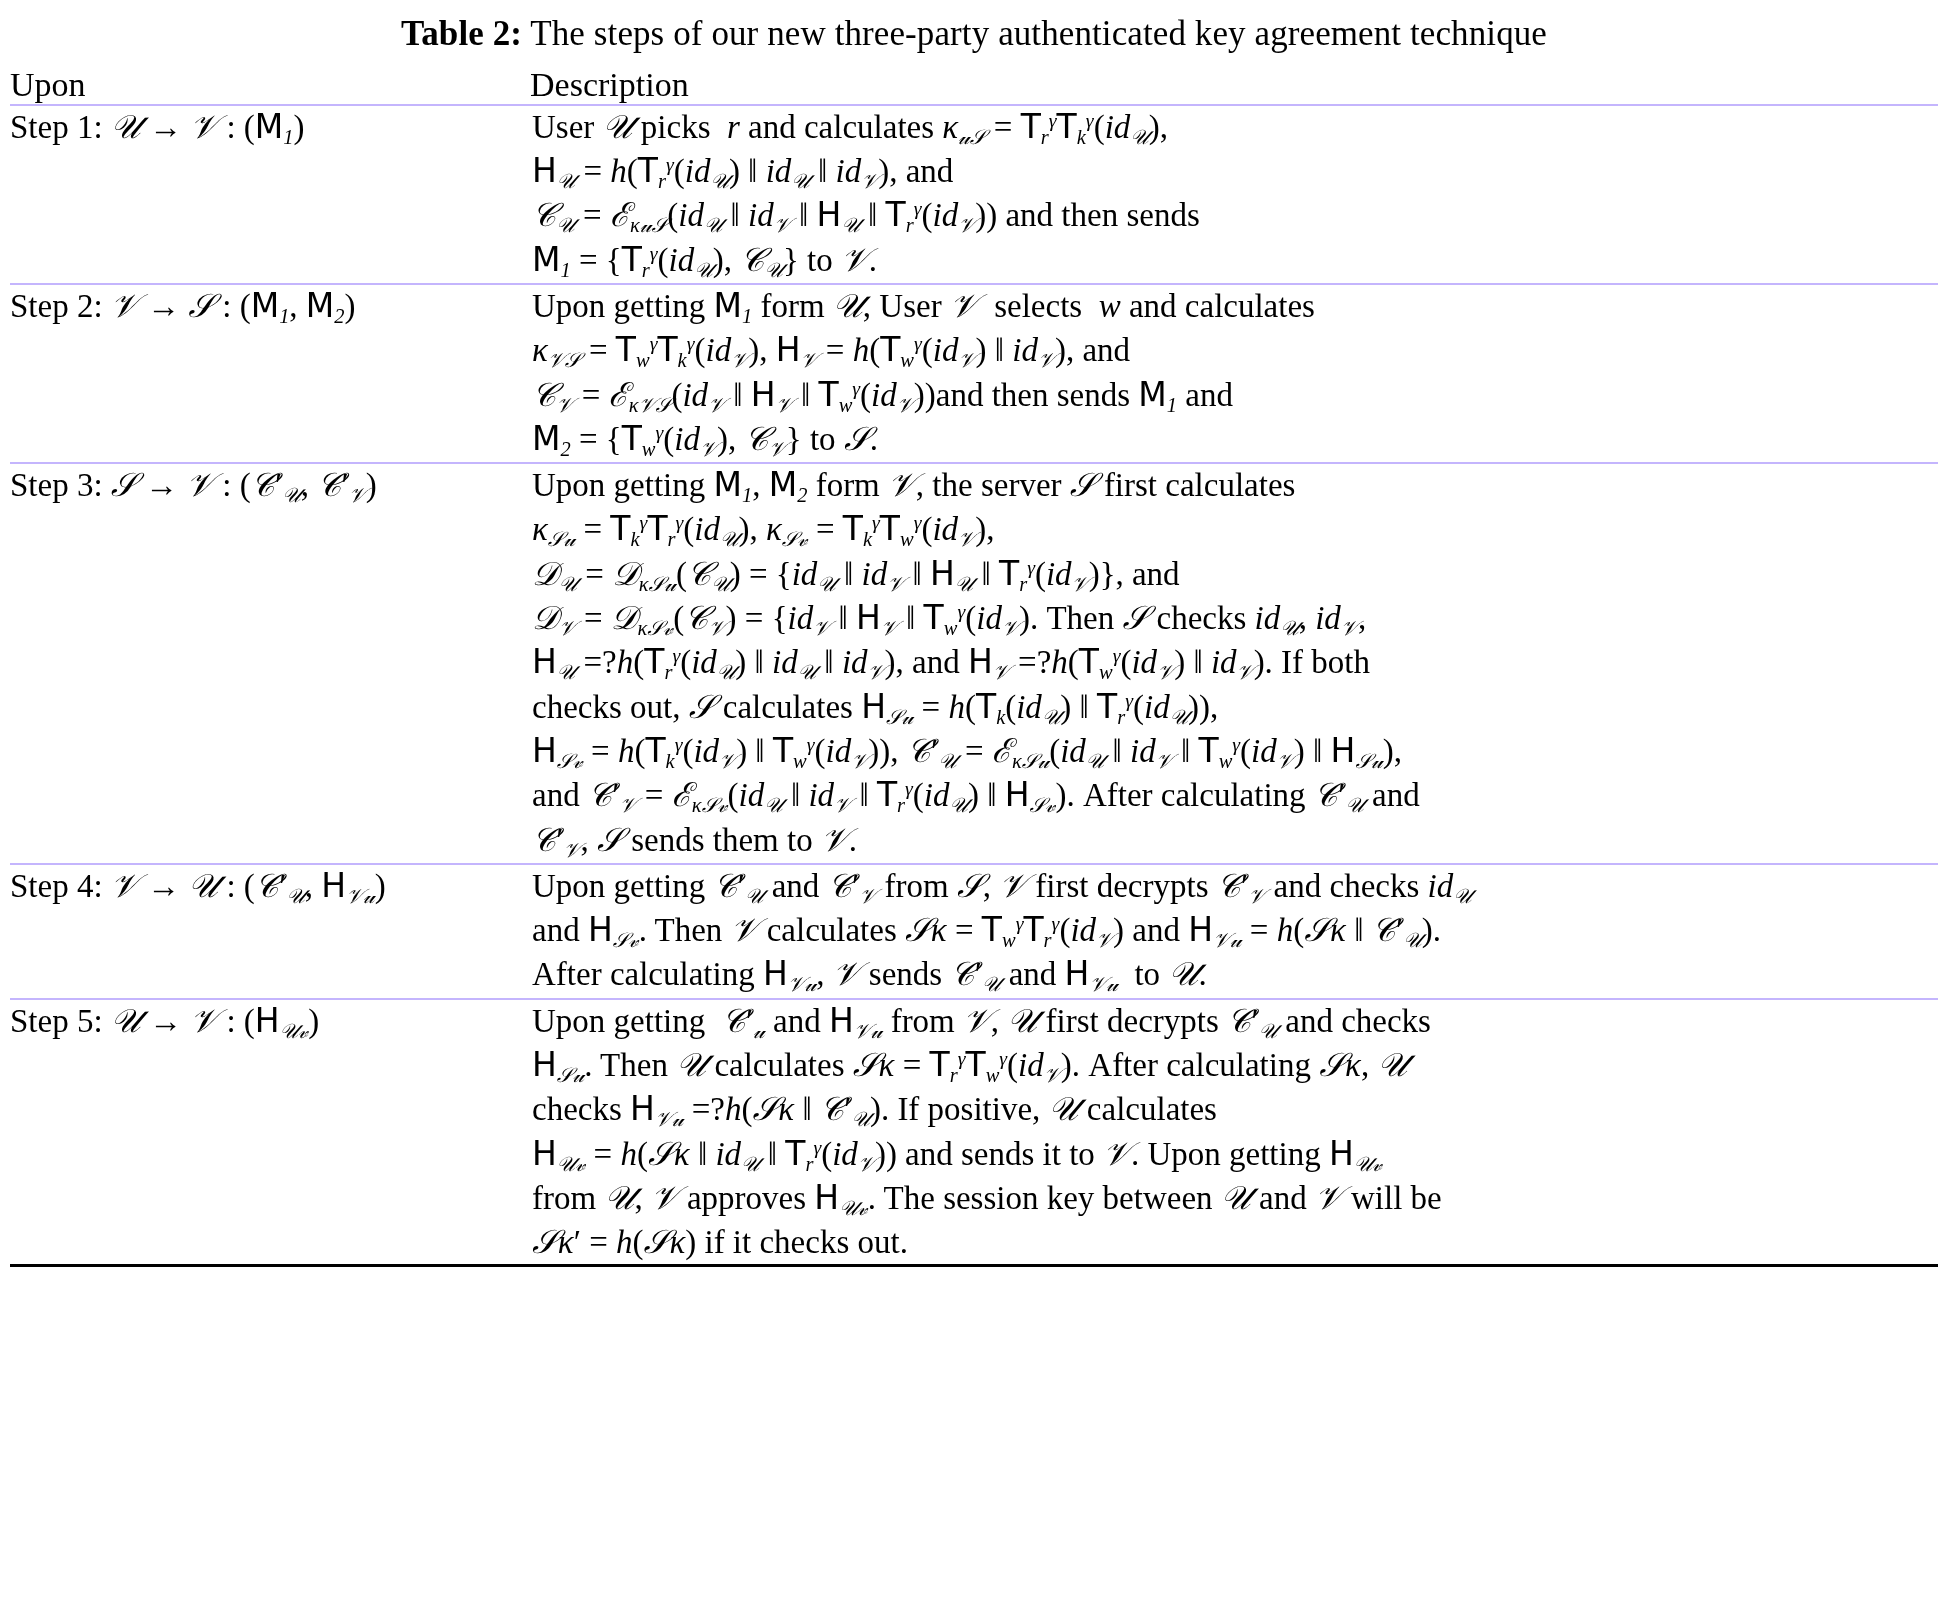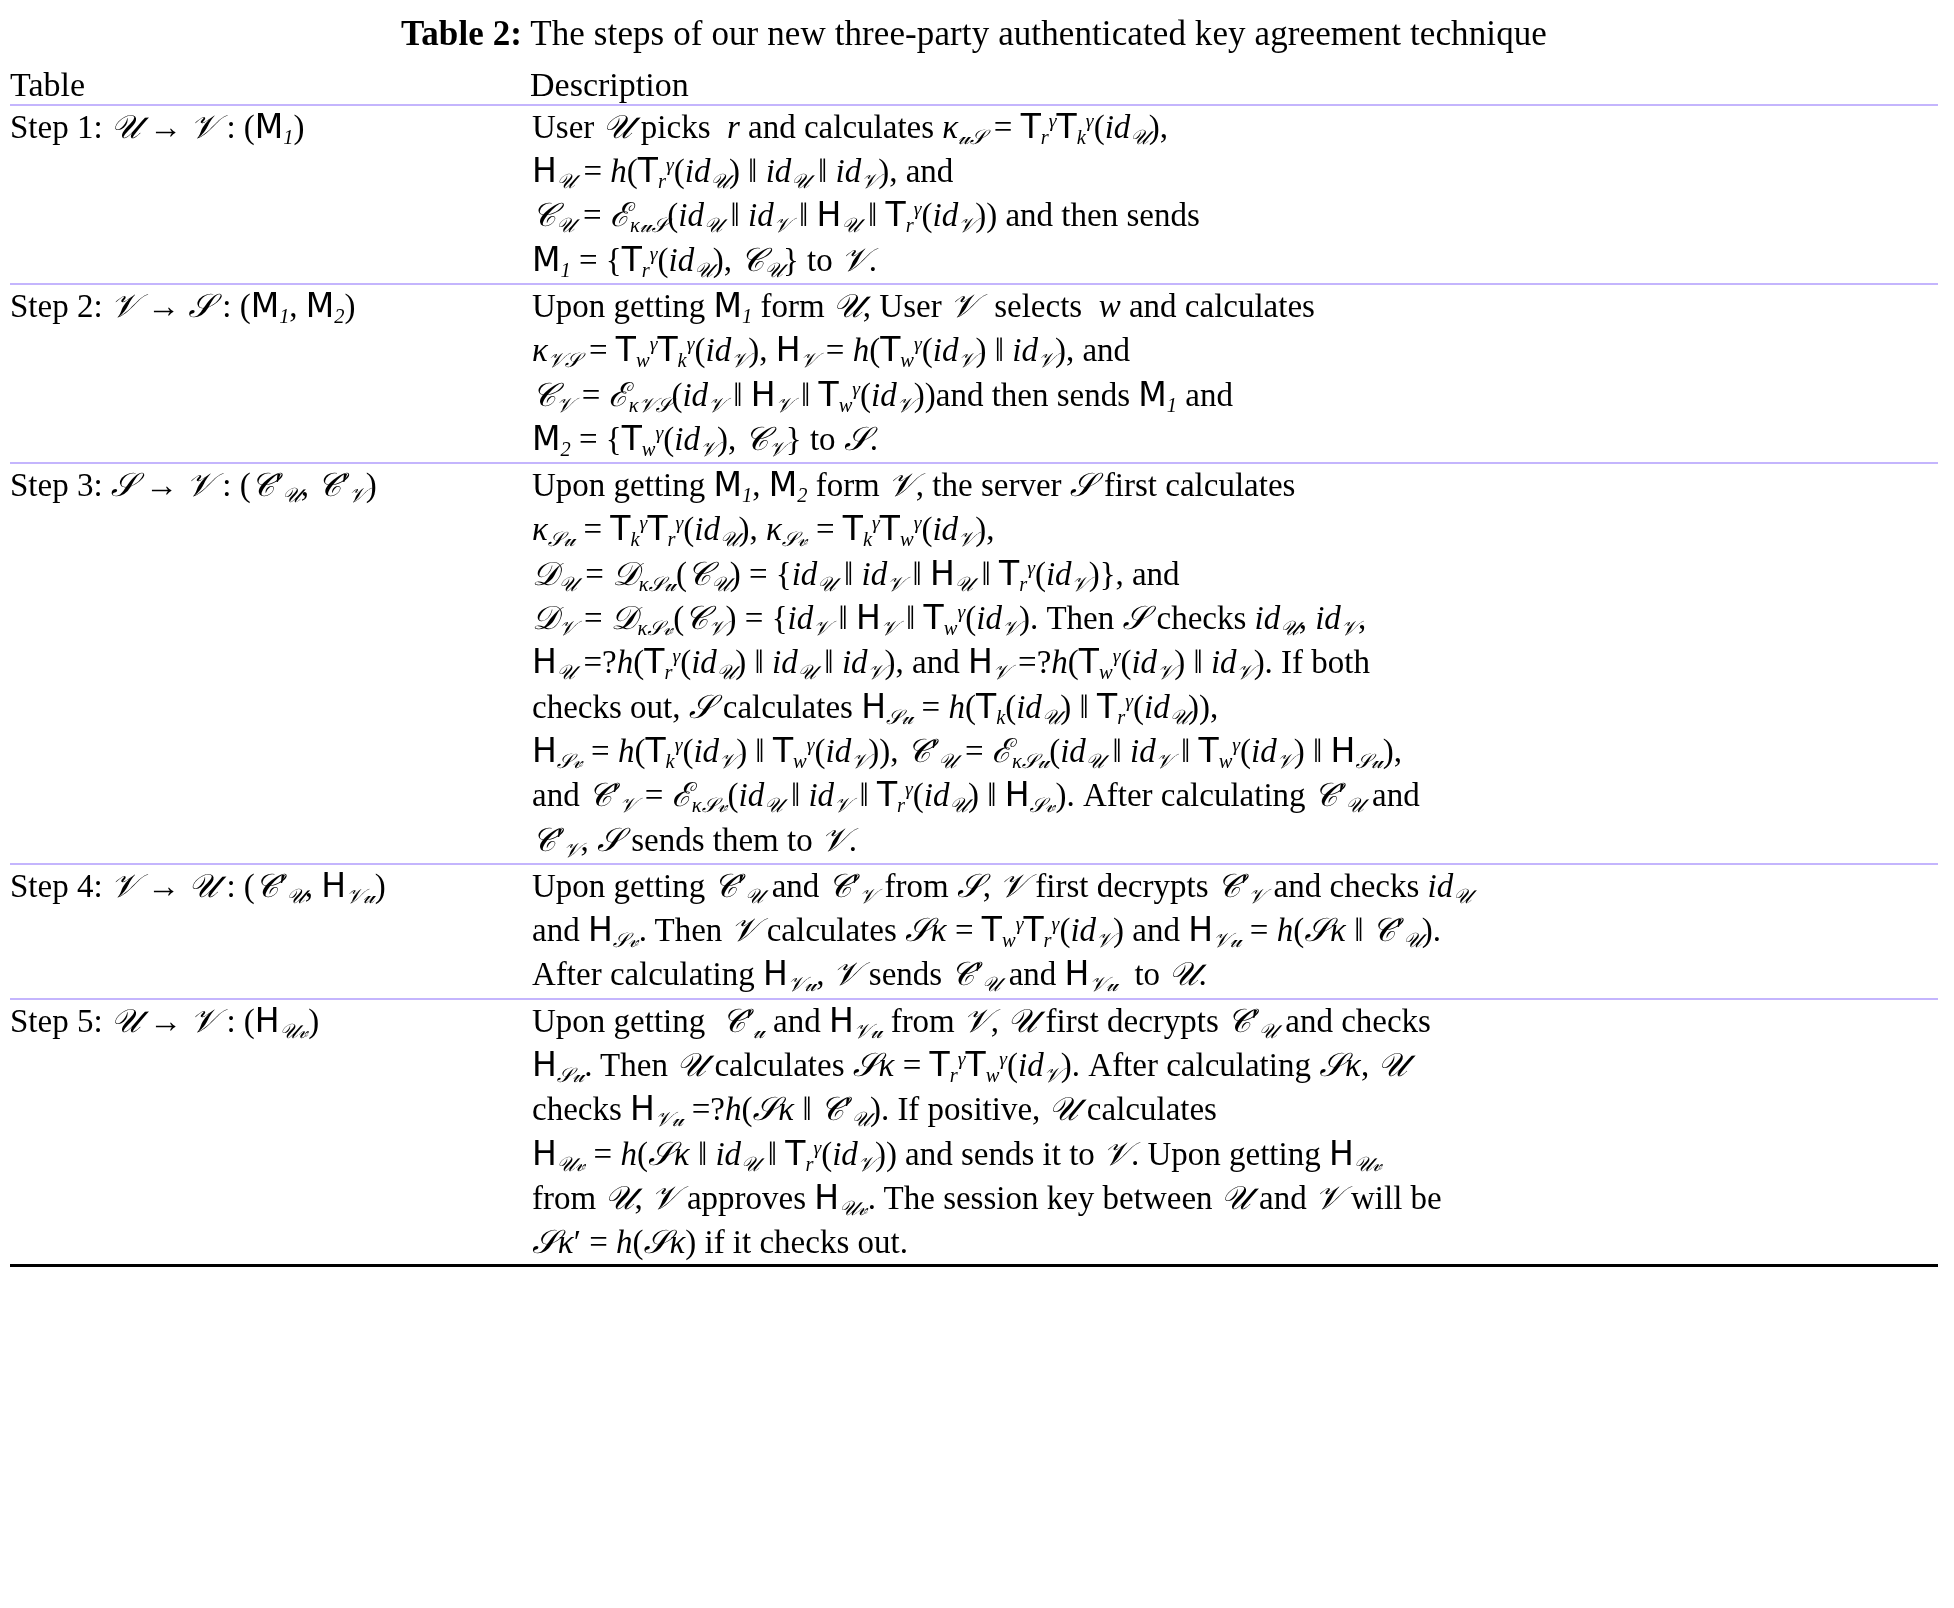--- a/index.html
+++ b/index.html
@@ -92,21 +92,21 @@
   </div>
 
   <table class="tbl">
     <colgroup>
       <col class="col-steps">
       <col class="col-desc">
     </colgroup>
 
     <tbody>
         <tr class="rule-top">
-      <th class="head-cell">Table</th>
+      <th class="head-cell">Upon</th>
       <th class="head-cell">Description</th>
     </tr>
 
     <tr class="rule-mid">
       <td class="cell">
         Step 1:&nbsp;<span class="cal">𝒰</span> → <span class="cal">𝒱</span> : (<span class="tt">M</span><sub>1</sub>)
       </td>
       <td class="cell desc">
         <div class="ln">User <span class="cal">𝒰</span> picks&nbsp; <i>r</i> and calculates <i>κ</i><sub>𝓊𝒮</sub> = <span class="tt">T</span><sub>r</sub><sup>γ</sup><span class="tt">T</span><sub>k</sub><sup>γ</sup>(<i>id</i><sub>𝒰</sub>),</div>
         <div class="ln"><span class="tt">H</span><sub>𝒰</sub> = <i>h</i>(<span class="tt">T</span><sub>r</sub><sup>γ</sup>(<i>id</i><sub>𝒰</sub>) ‖ <i>id</i><sub>𝒰</sub> ‖ <i>id</i><sub>𝒱</sub>), and</div>

